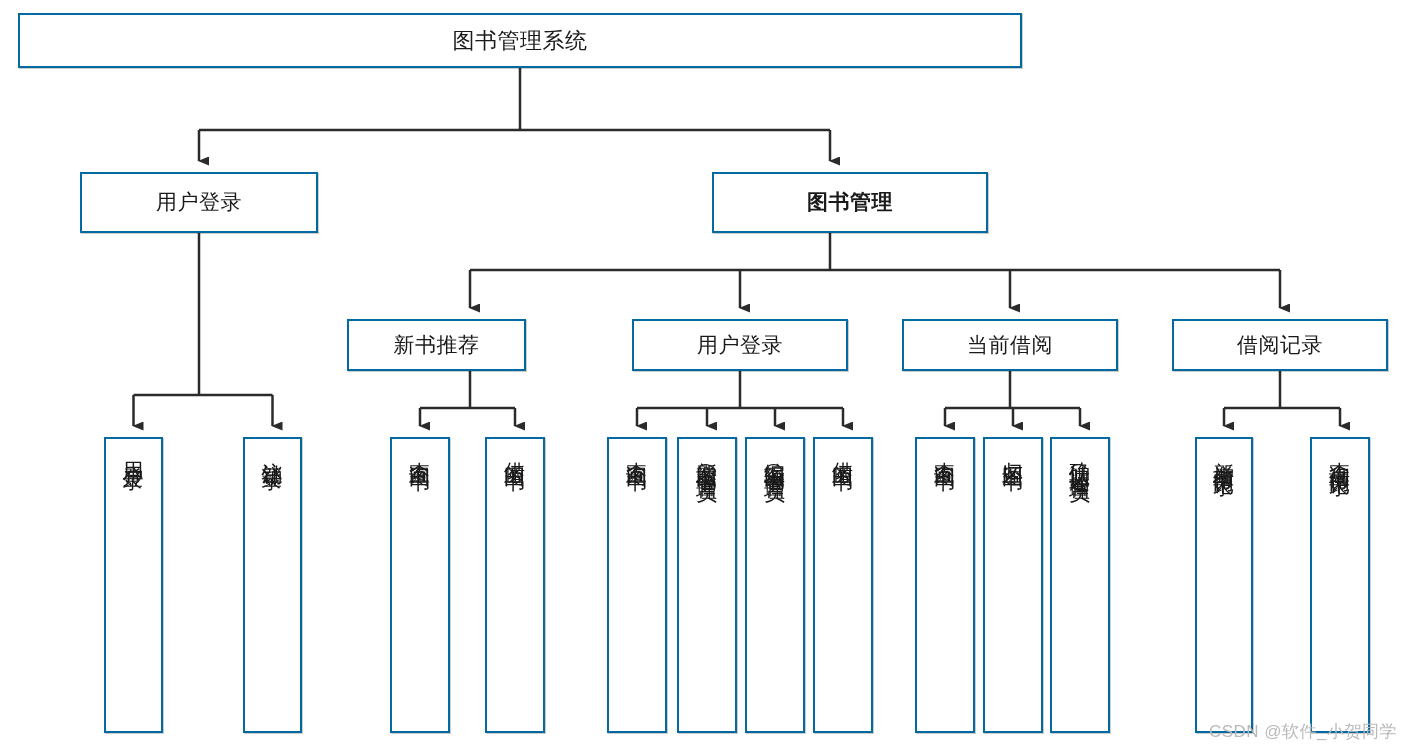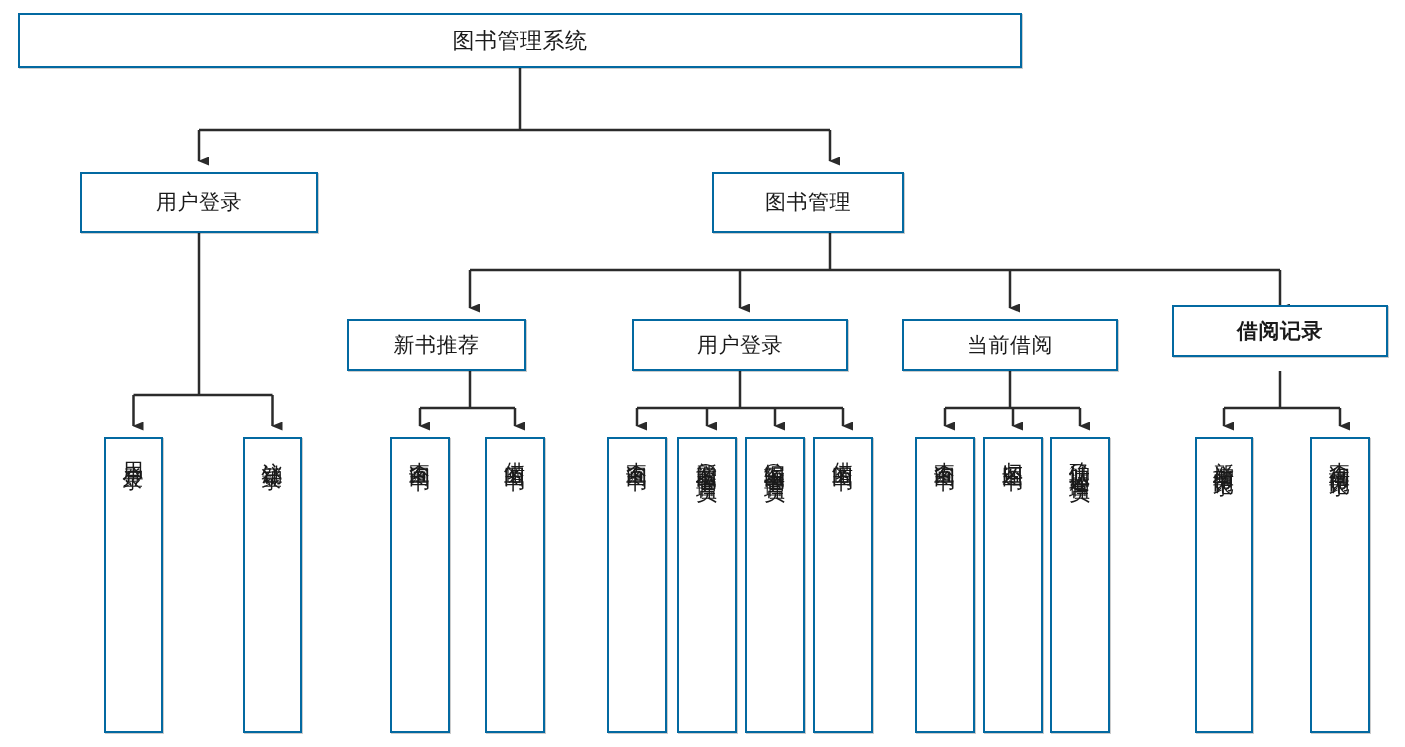--- a/index.html
+++ b/index.html
@@ -121,33 +121,33 @@
       </g>
   </svg>
 
   <div id="node-layer">
       <div class="node horizontal root" style="left: 18px; top: 13px; width: 1004px; height: 55px;">
         <span class="node-label">图书管理系统</span>
       </div>
       <div class="node horizontal" style="left: 80px; top: 172px; width: 238px; height: 61px;">
         <span class="node-label">用户登录</span>
       </div>
-      <div class="node horizontal" style="left: 712px; top: 172px; width: 192px; height: 61px;">
+      <div class="node horizontal" style="left: 712px; top: 172px; width: 276px; height: 61px; font-weight: bold;">
         <span class="node-label">图书管理</span>
       </div>
       <div class="node horizontal" style="left: 347px; top: 319px; width: 179px; height: 52px;">
         <span class="node-label">新书推荐</span>
       </div>
       <div class="node horizontal" style="left: 632px; top: 319px; width: 216px; height: 52px;">
         <span class="node-label">用户登录</span>
       </div>
       <div class="node horizontal" style="left: 902px; top: 319px; width: 216px; height: 52px;">
         <span class="node-label">当前借阅</span>
       </div>
-      <div class="node horizontal" style="left: 1172px; top: 305px; width: 216px; height: 52px; font-weight: bold;">
+      <div class="node horizontal" style="left: 1172px; top: 319px; width: 216px; height: 52px;">
         <span class="node-label">借阅记录</span>
       </div>
       <div class="node vertical" style="left: 104px; top: 437px; width: 59px; height: 296px;">
         <span class="node-label">用户登录</span>
       </div>
       <div class="node vertical" style="left: 243px; top: 437px; width: 59px; height: 296px;">
         <span class="node-label">注销登录</span>
       </div>
       <div class="node vertical" style="left: 390px; top: 437px; width: 60px; height: 296px;">
         <span class="node-label">查询图书</span>
@@ -177,14 +177,15 @@
         <span class="node-label">确认归还（管理员）</span>
       </div>
       <div class="node vertical" style="left: 1195px; top: 437px; width: 58px; height: 296px;">
         <span class="node-label">新增借阅记录</span>
       </div>
       <div class="node vertical" style="left: 1310px; top: 437px; width: 60px; height: 296px;">
         <span class="node-label">查询借阅记录</span>
       </div>
     </div>
 
+  <div id="watermark">CSDN @软件_小贺同学</div>
 
 </div>
 
 </body></html>

